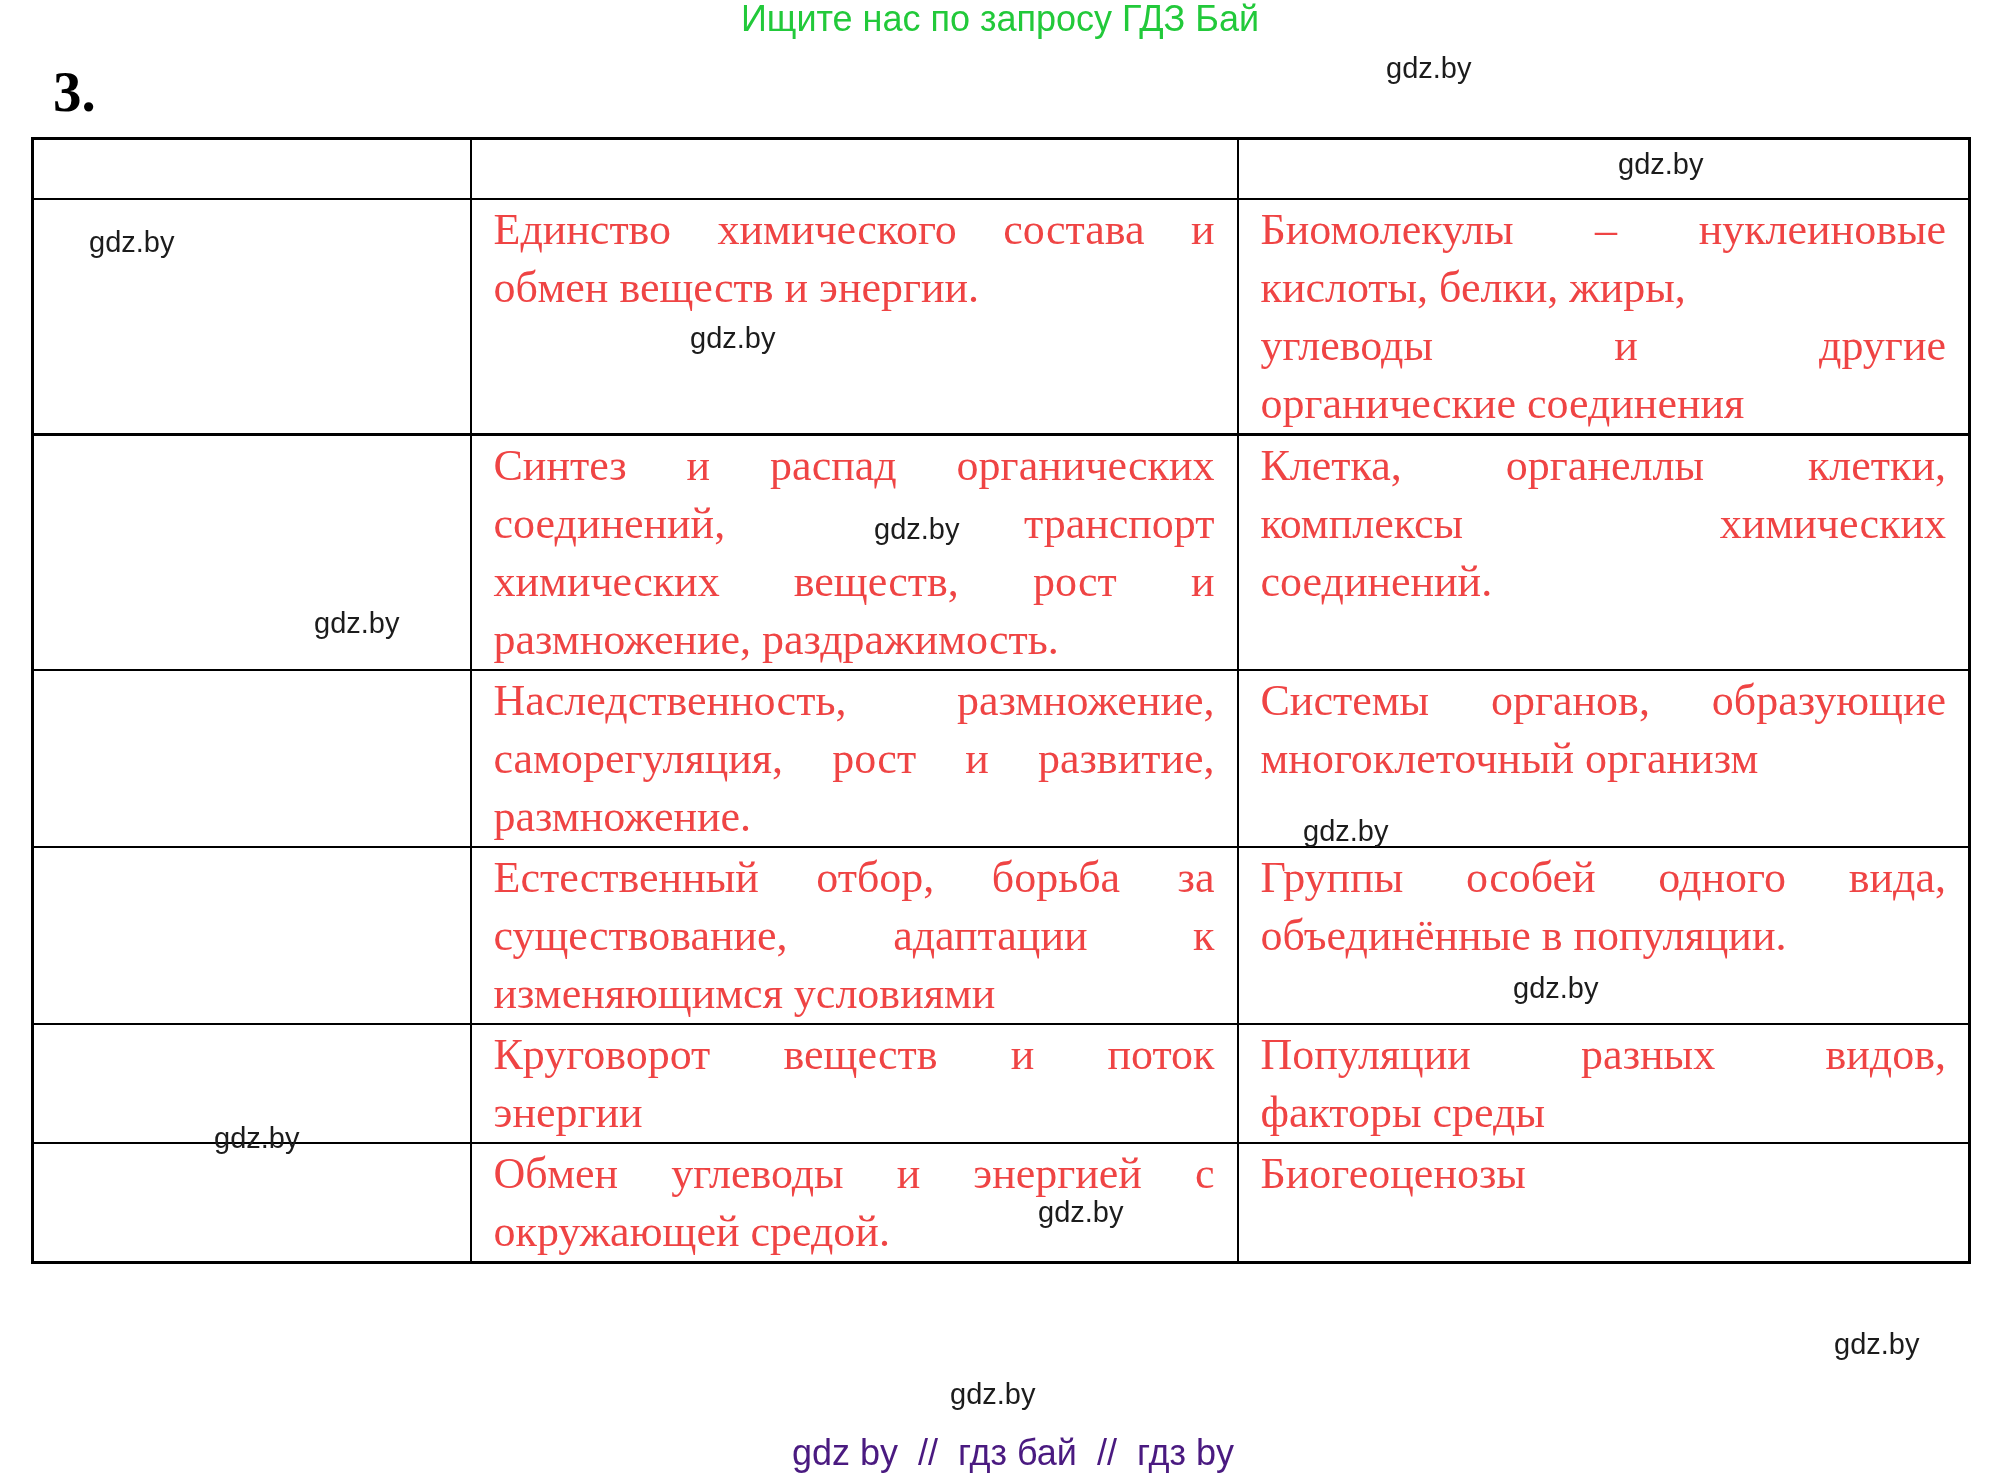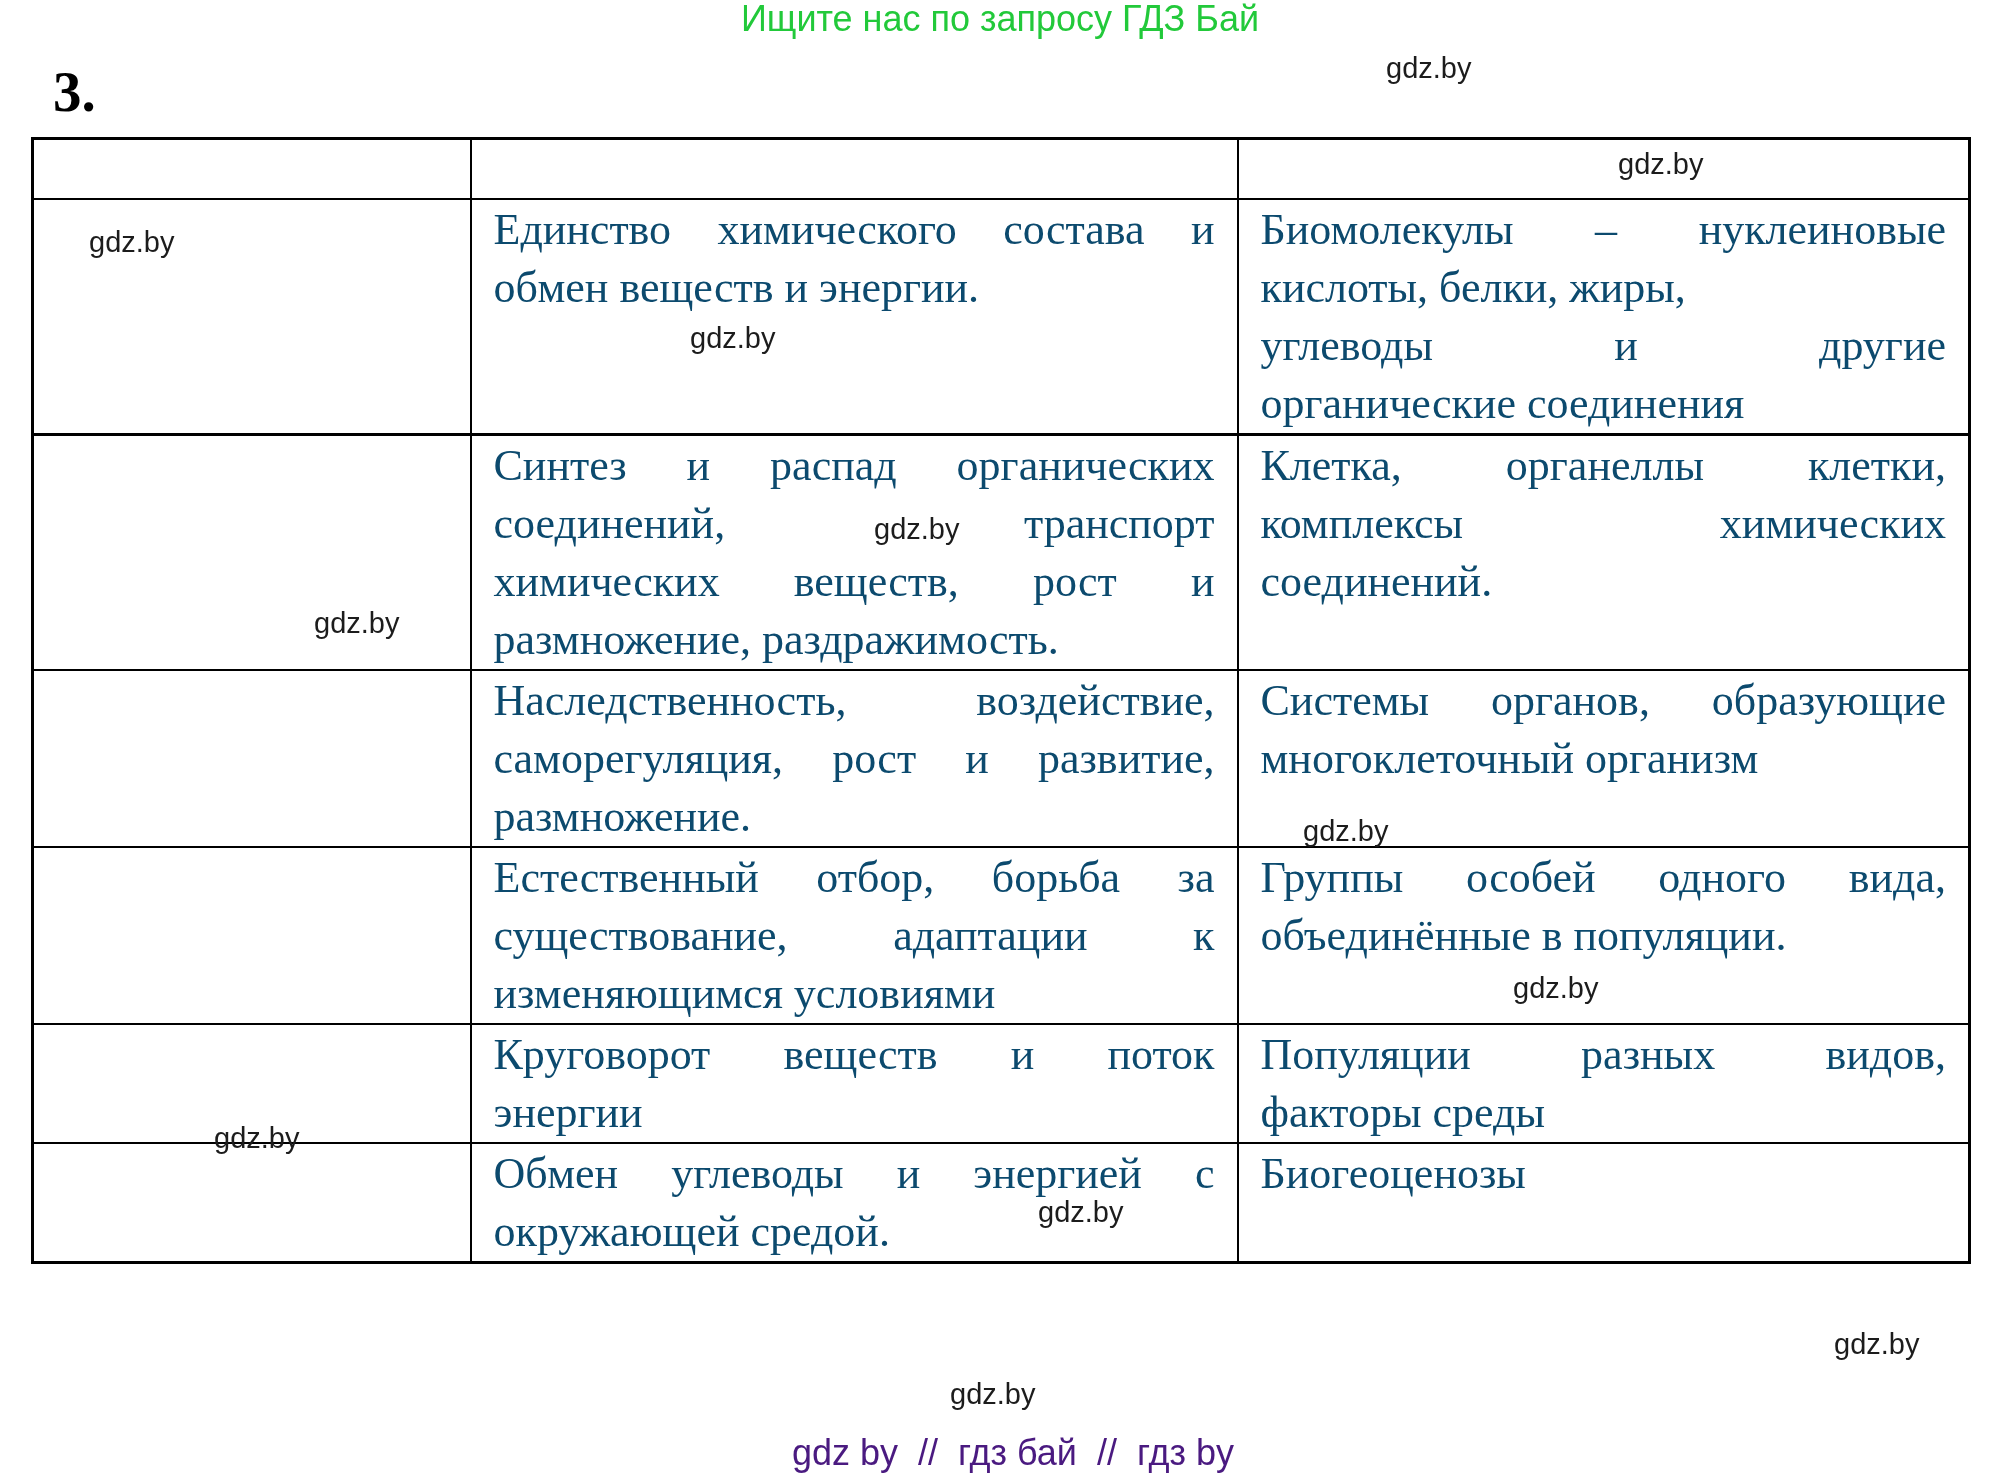--- a/index.html
+++ b/index.html
@@ -17,21 +17,21 @@
     color: #000;
   }
 
   table.answer-table {
     position: absolute; left: 31px; top: 137px;
     width: 1937px; border-collapse: collapse; table-layout: fixed;
     border: 3px solid #000;
   }
   table.answer-table td {
     border: 2px solid #000; padding: 0; vertical-align: top;
-    font-family: "Liberation Serif", serif; font-size: 44px; line-height: 58px; color: #0c4a6e;
+    font-family: "Liberation Serif", serif; font-size: 44px; line-height: 58px; color: #ef4444;
   }
   table.answer-table tr.thick-bottom td { border-bottom-width: 3px; }
   col.c1 { width: 438px; }
   col.c2 { width: 767px; }
   col.c3 { width: 732px; }
 
   .cell-text { padding: 1px 22px 0 22px; }
   .line { display: block; white-space: nowrap; text-align: justify; text-align-last: justify; }
   .line.last { text-align: left; text-align-last: left; }
 
@@ -102,21 +102,21 @@
         <span class="line">комплексы химических</span>
         <span class="line last">соединений.</span>
       </div>
           </td>
     </tr>
 
     <tr style="height:174px">
       <td></td>
       <td>
             <div class="cell-text">
-        <span class="line">Наследственность, воздействие,</span>
+        <span class="line">Наследственность, размножение,</span>
         <span class="line">саморегуляция, рост и развитие,</span>
         <span class="line last">размножение.</span>
       </div>
           </td>
       <td>
             <div class="cell-text">
         <span class="line">Системы органов, образующие</span>
         <span class="line last">многоклеточный организм</span>
       </div>
           </td>

